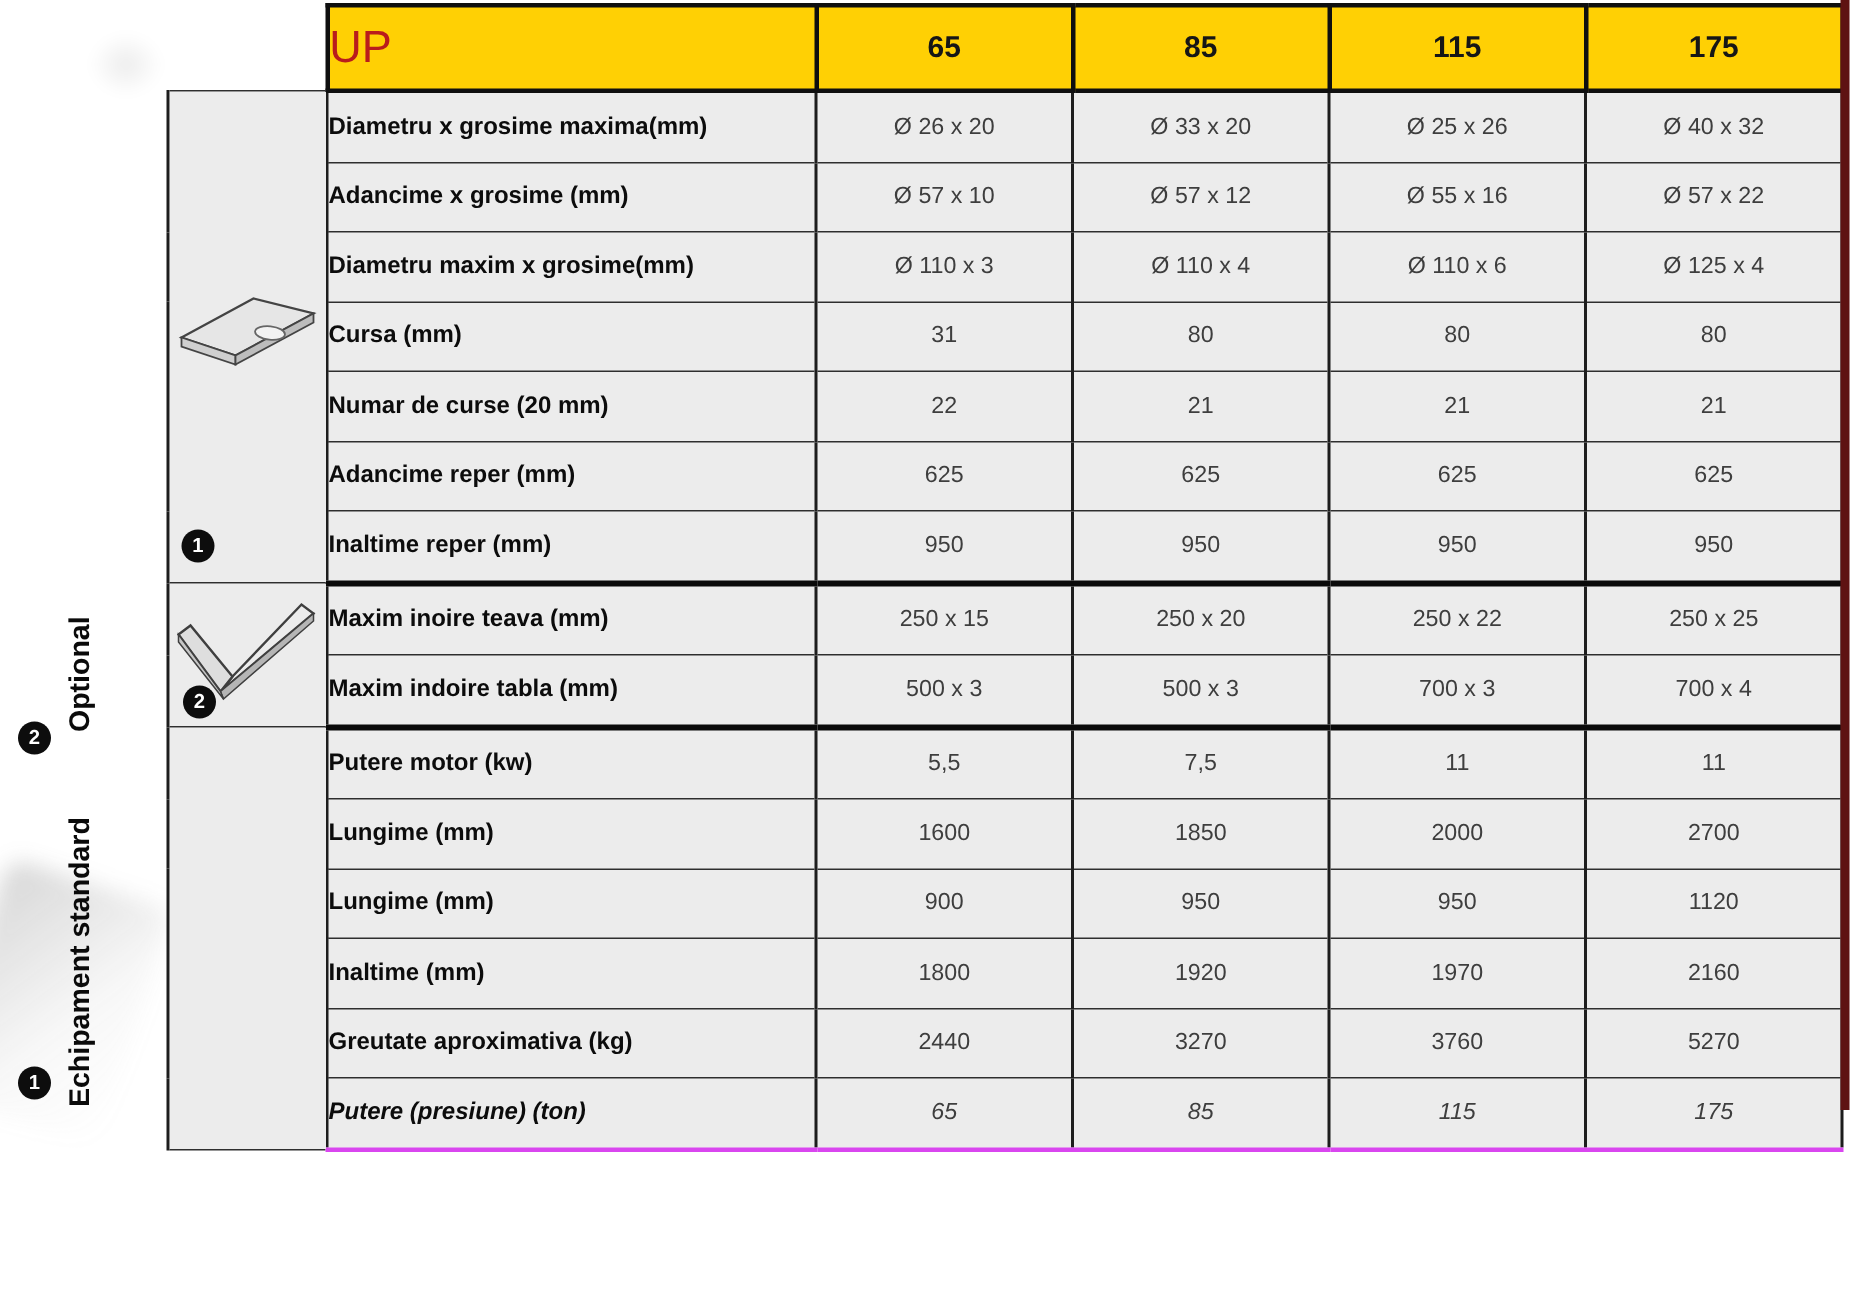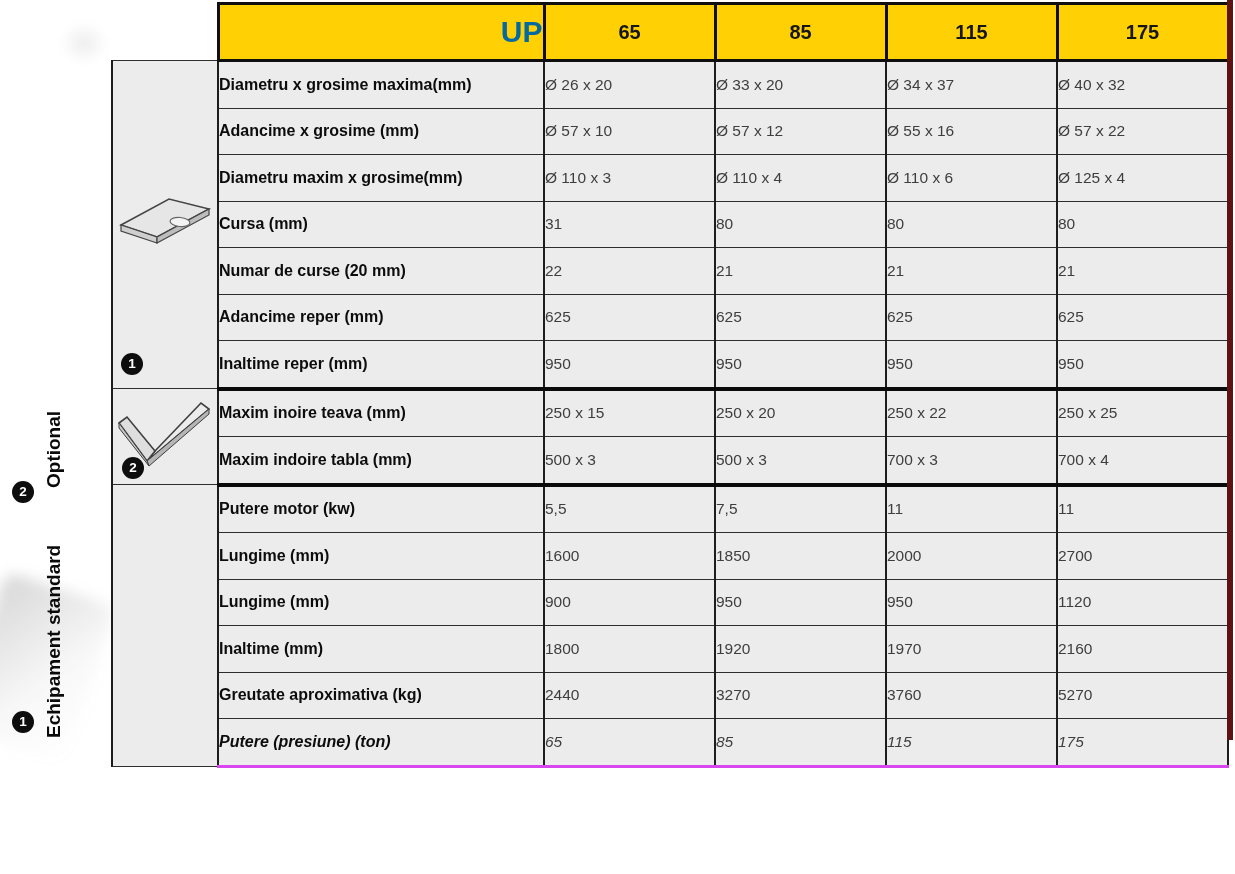--- a/index.html
+++ b/index.html
@@ -19,25 +19,25 @@
   .redge{position:absolute;left:1227px;top:0;width:6px;height:740px;background:#5e1212;}
 
   
   table.spec{position:absolute;left:111px;top:2px;border-collapse:collapse;table-layout:fixed;width:1116px;}
   table.spec td{padding:0;height:45.5px;background:#ececec;
     border-top:1.5px solid #2e2e2e;border-bottom:1.5px solid #2e2e2e;
     border-left:2px solid #1d1d1d;border-right:2px solid #1d1d1d;}
 
   tr.hdr td{height:54px;background:#ffd004;border:3px solid #0f0f0f;}
   td.corner{border:none !important;background:#ffffff !important;}
-  td.up{font-size:30px;font-weight:bold;color:#0369a1;text-align:right;padding-left:13px;}
+  td.up{font-size:30px;font-weight:normal;color:#b91c1c;text-align:left;padding-left:13px;}
   td.colh{font-size:20px;font-weight:bold;color:#161616;text-align:center;}
 
   td.lbl{font-weight:bold;font-size:16px;color:#0c0c0c;text-align:left;padding-left:3px;border-left:3px solid #0f0f0f;}
-  td.val{font-size:15.5px;color:#3e3e3e;}
+  td.val{font-size:15.5px;color:#3e3e3e;text-align:center;}
 
   td.band{background:#ffd004;border-left:3px solid #0f0f0f;border-right:2.5px solid #141414;
           border-top:2.5px solid #141414;position:relative;}
   tr.gend td{border-bottom:4px solid #0a0a0a;margin-left:40px;}
   tr.last td{border-bottom:3px solid #d946ef;font-style:italic;}
 
   .band-img{position:absolute;left:50%;transform:translateX(-50%);}
   .band-img.plate{top:128px;}
   .band-img.vbend{top:4px;}
 
@@ -95,21 +95,21 @@
           <polygon points="4,36 52,10 92,20 40,48" fill="#e6e6e6" stroke="#444" stroke-width="1.5"></polygon>
           <polygon points="4,36 40,48 40,54 4,42" fill="#cfcfcf" stroke="#444" stroke-width="1.2"></polygon>
           <polygon points="40,48 92,20 92,26 40,54" fill="#bdbdbd" stroke="#444" stroke-width="1.2"></polygon>
           <ellipse cx="63" cy="33" rx="10" ry="4.5" fill="#f3f3f3" stroke="#666" stroke-width="1.2" transform="rotate(6 63 33)"></ellipse>
         </svg>
         <div class="badge in-band-1">1</div>
       </td>
       <td class="lbl">Diametru x grosime maxima(mm)</td>
       <td class="val">Ø 26 x 20</td>
       <td class="val">Ø 33 x 20</td>
-      <td class="val">Ø 34 x 37</td>
+      <td class="val">Ø 25 x 26</td>
       <td class="val">Ø 40 x 32</td>
     </tr>
     <tr>
       <td class="lbl">Adancime x grosime (mm)</td>
       <td class="val">Ø 57 x 10</td>
       <td class="val">Ø 57 x 12</td>
       <td class="val">Ø 55 x 16</td>
       <td class="val">Ø 57 x 22</td>
     </tr>
     <tr>

